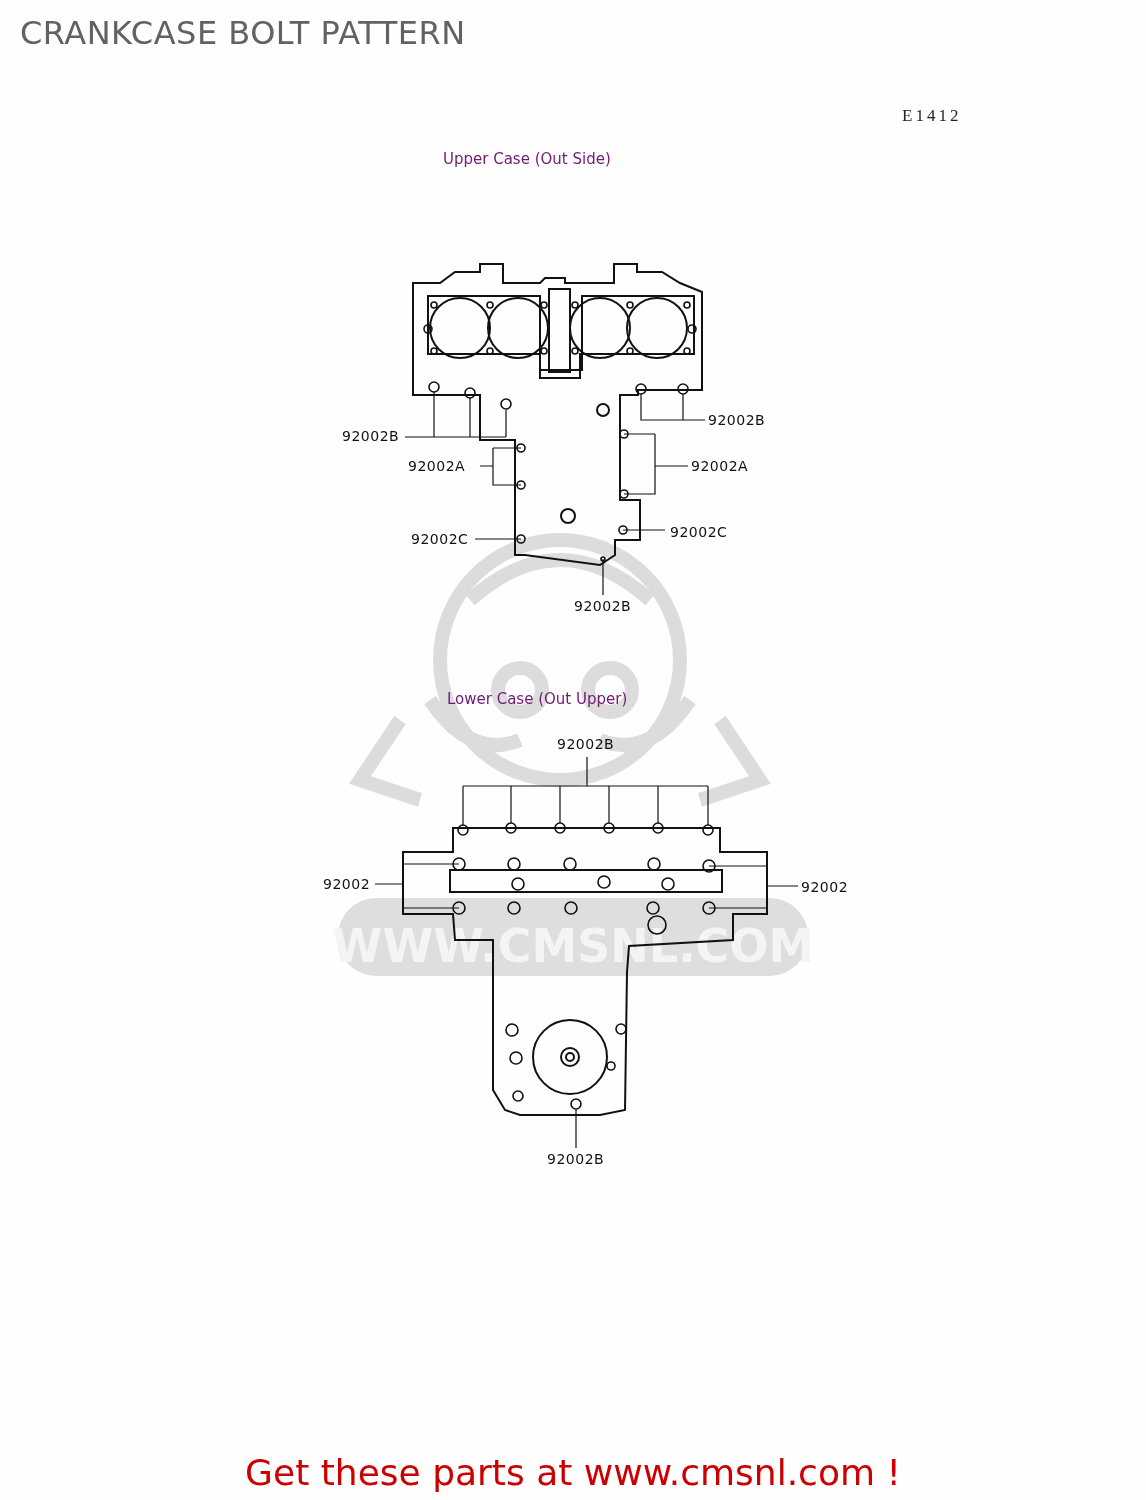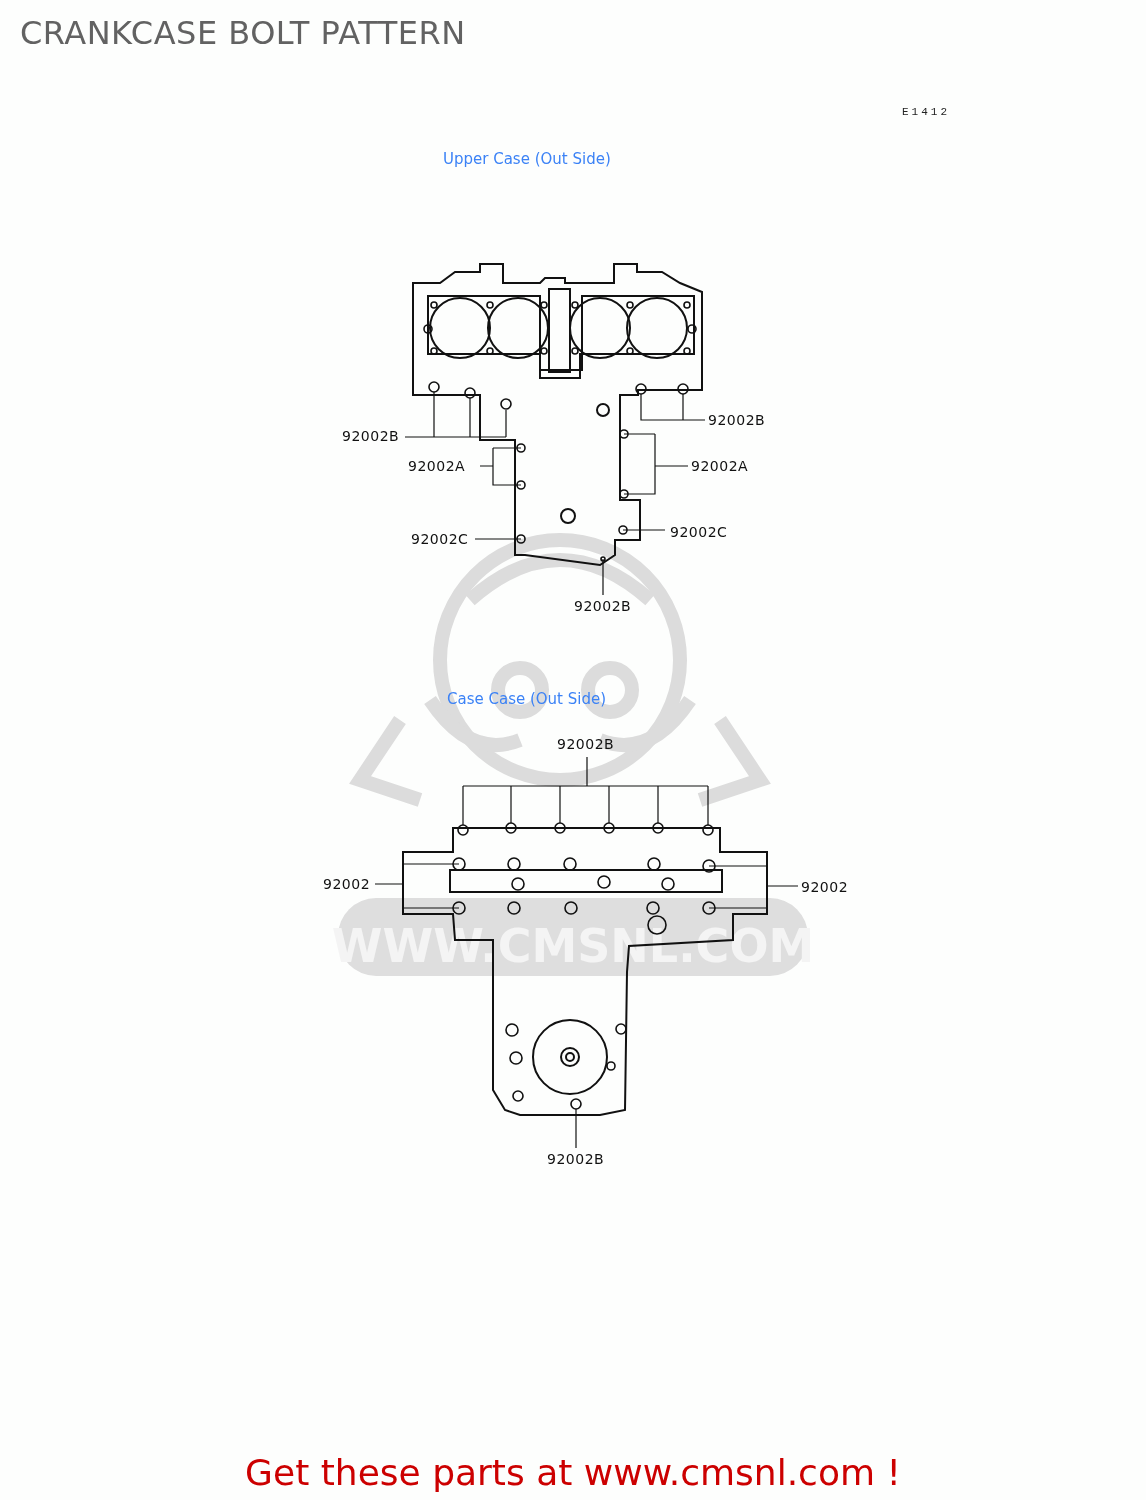--- a/index.html
+++ b/index.html
@@ -1,19 +1,19 @@
 <!DOCTYPE html>
 <html><head>
 <meta charset="utf-8">
 <style>
   html, body { margin:0; padding:0; }
   body { width:1146px; height:1500px; background:#fdfefd; position:relative; overflow:hidden; font-family:"DejaVu Sans", sans-serif; }
   .title { position:absolute; left:20px; top:14px; font-size:32px; color:#626262; letter-spacing:0.5px; font-family:"DejaVu Sans", sans-serif; }
-  .code { position:absolute; left:902px; top:106px; font-size:11px; color:#222; letter-spacing:3px; font-family:Liberation Mono, monospace; }
-  .case-label { position:absolute; font-size:15px; color:#3b82f6; font-family:"DejaVu Sans", sans-serif; }
+  .code { position:absolute; left:902px; top:106px; font-size:17px; color:#222; letter-spacing:3px; font-family:Liberation Serif, serif; }
+  .case-label { position:absolute; font-size:15px; color:#701a75; font-family:"DejaVu Sans", sans-serif; }
   .callout { position:absolute; font-size:14px; color:#111; font-family:"DejaVu Sans", sans-serif; letter-spacing:0.5px;text-align:center; }
   svg.diagram { position:absolute; left:0; top:0; }
   .footer { position:absolute; left:0; width:1146px; top:1452px; text-align:center; font-size:36px; color:#cc0000; font-family:"DejaVu Sans", sans-serif; }
   .footer a { color:#cc0000; text-decoration:none; }
 </style>
 </head>
 <body>
 
 <div class="title">CRANKCASE BOLT PATTERN</div>
 <div class="code">E1412</div>
@@ -134,21 +134,21 @@
 
 <div class="case-label" style="left:443px; top:150px;">Upper Case (Out Side)</div>
 <div class="callout" style="left:342px; top:428px;">92002B</div>
 <div class="callout" style="left:708px; top:412px;">92002B</div>
 <div class="callout" style="left:408px; top:458px;">92002A</div>
 <div class="callout" style="left:691px; top:458px;">92002A</div>
 <div class="callout" style="left:411px; top:531px;">92002C</div>
 <div class="callout" style="left:670px; top:524px;">92002C</div>
 <div class="callout" style="left:574px; top:598px;">92002B</div>
 
-<div class="case-label" style="left:447px; top:690px;">Case Case (Out Side)</div>
+<div class="case-label" style="left:447px; top:690px;">Lower Case (Out Upper)</div>
 <div class="callout" style="left:557px; top:736px;">92002B</div>
 <div class="callout" style="left:323px; top:876px;">92002</div>
 <div class="callout" style="left:801px; top:879px;">92002</div>
 <div class="callout" style="left:547px; top:1151px;">92002B</div>
 
 <div class="footer">
   <a>Get these parts at www.cmsnl.com !</a>
 </div>
 
 </body></html>

